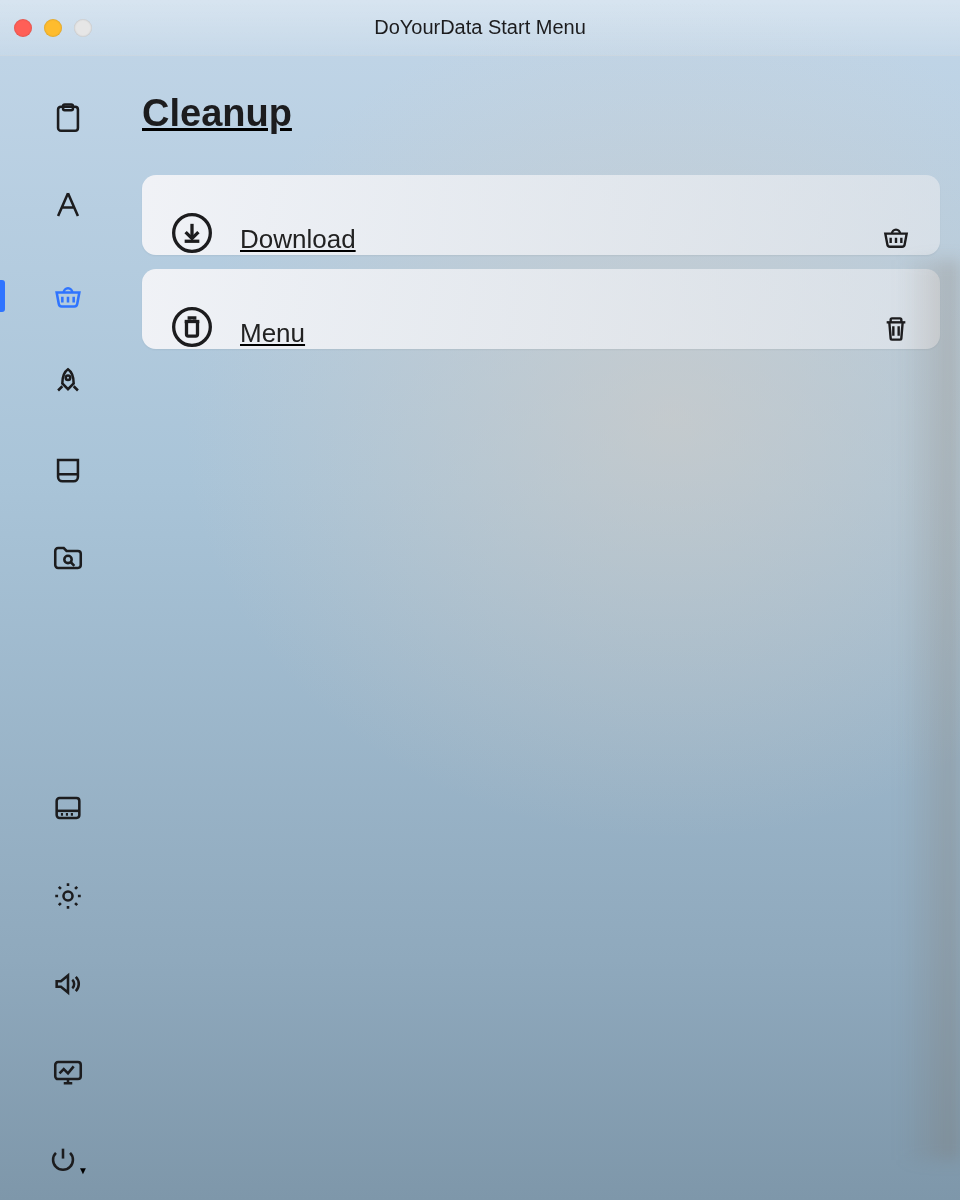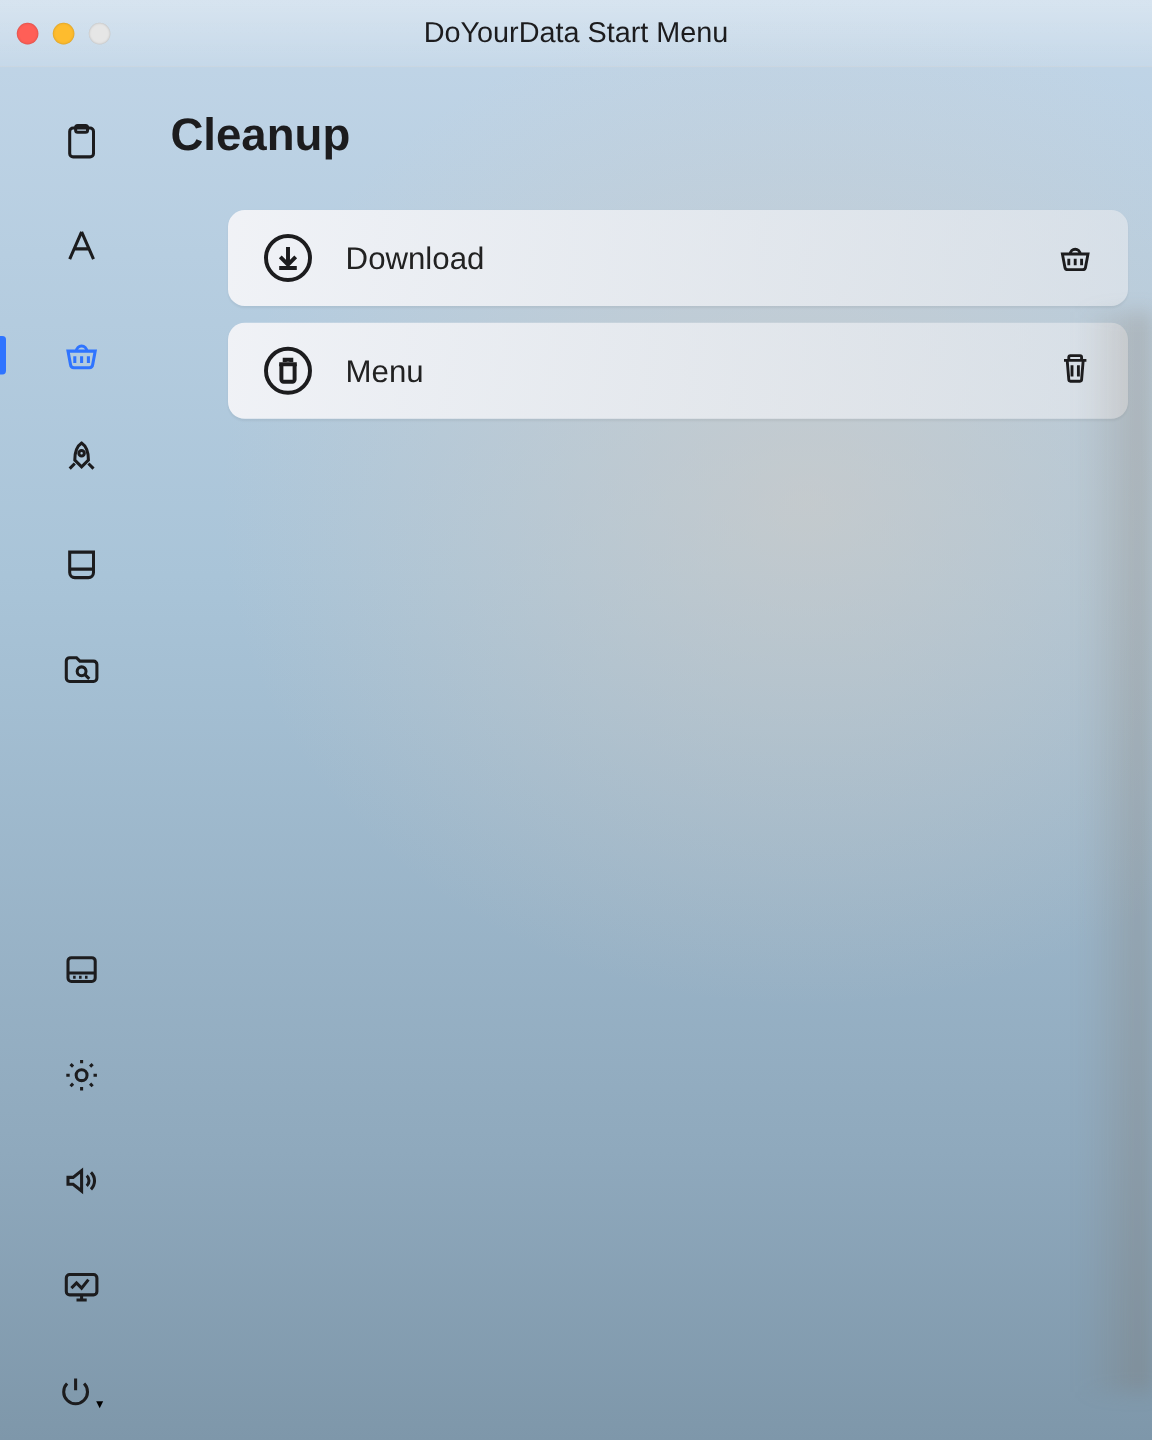--- a/index.html
+++ b/index.html
@@ -27,21 +27,21 @@
     background: linear-gradient(to bottom, rgba(255,255,255,0.35), rgba(255,255,255,0.1));
     border-bottom: 1px solid rgba(0,0,0,0.05);
   }
   .traffic-lights { display:flex; gap:12px; align-items:center; }
   .tl { width:18px; height:18px; border-radius:50%; box-shadow: inset 0 0 2px rgba(0,0,0,0.25); }
   .tl.red { background:#ff5f57; }
   .tl.yellow { background:#febc2e; }
   .tl.grey { background:#e6e6e6; }
   .title {
     position:absolute; left:0; right:0; text-align:center;
-    font-size:24px; font-weight:500; color:#1c1c1e; pointer-events:none;
+    font-size:20px; font-weight:500; color:#1c1c1e; pointer-events:none;
   }
 
   .layout { display:flex; height: calc(1200px - 56px); }
 
   .sidebar {
     width: 136px;
     display:flex; flex-direction:column;
     padding-top: 44px;
     gap: 48px;
     position:relative;
@@ -53,33 +53,32 @@
     width:100%; display:flex; justify-content:center; align-items:center;
     height:40px; cursor:pointer; position:relative;
   }
   .side-item svg { width:34px; height:34px; stroke:#1c1c1e; fill:none; stroke-width:1.8; }
   .side-item.active svg { stroke:#2f74ff; }
   .side-item.active::before{
     content:""; position:absolute; left:0; top:4px; bottom:4px; width:5px;
     background:#2f74ff; border-radius:0 3px 3px 0;
   }
 
-  .main { flex:1; padding: 36px 20px 0 6px; }
+  .main { flex:1; padding: 36px 20px 0 6px; text-decoration: underline; }
   .page-title { font-size:38px; font-weight:800; color:#1c1c1e; margin-bottom:40px; }
 
   .cards { display:flex; flex-direction:column; gap:14px; }
   .card {
     height:80px;
     border-radius:14px;
     background: linear-gradient(to right, rgba(245,245,248,0.92), rgba(225,230,236,0.72));
-    display:flex; align-items:center;
+    display:flex; align-items:flex-end;
     padding: 0 28px;
     box-shadow: 0 1px 2px rgba(0,0,0,0.06);
     cursor:pointer;
-    margin-left:48px;
   }
   .card .left-icon { width:44px; height:44px; display:flex; align-items:center; justify-content:center; }
   .card .left-icon svg { width:44px; height:44px; stroke:#1c1c1e; fill:none; stroke-width:1.8; }
   .card .label { font-size:26px; color:#222; margin-left:26px; }
   .spacer { flex:1; }
   .card .action-icon svg { width:32px; height:32px; stroke:#1c1c1e; fill:none; stroke-width:1.8; }
 
   .power-caret { font-size:10px; position:relative; top:8px; left:-2px;}
 </style>
 </head>

